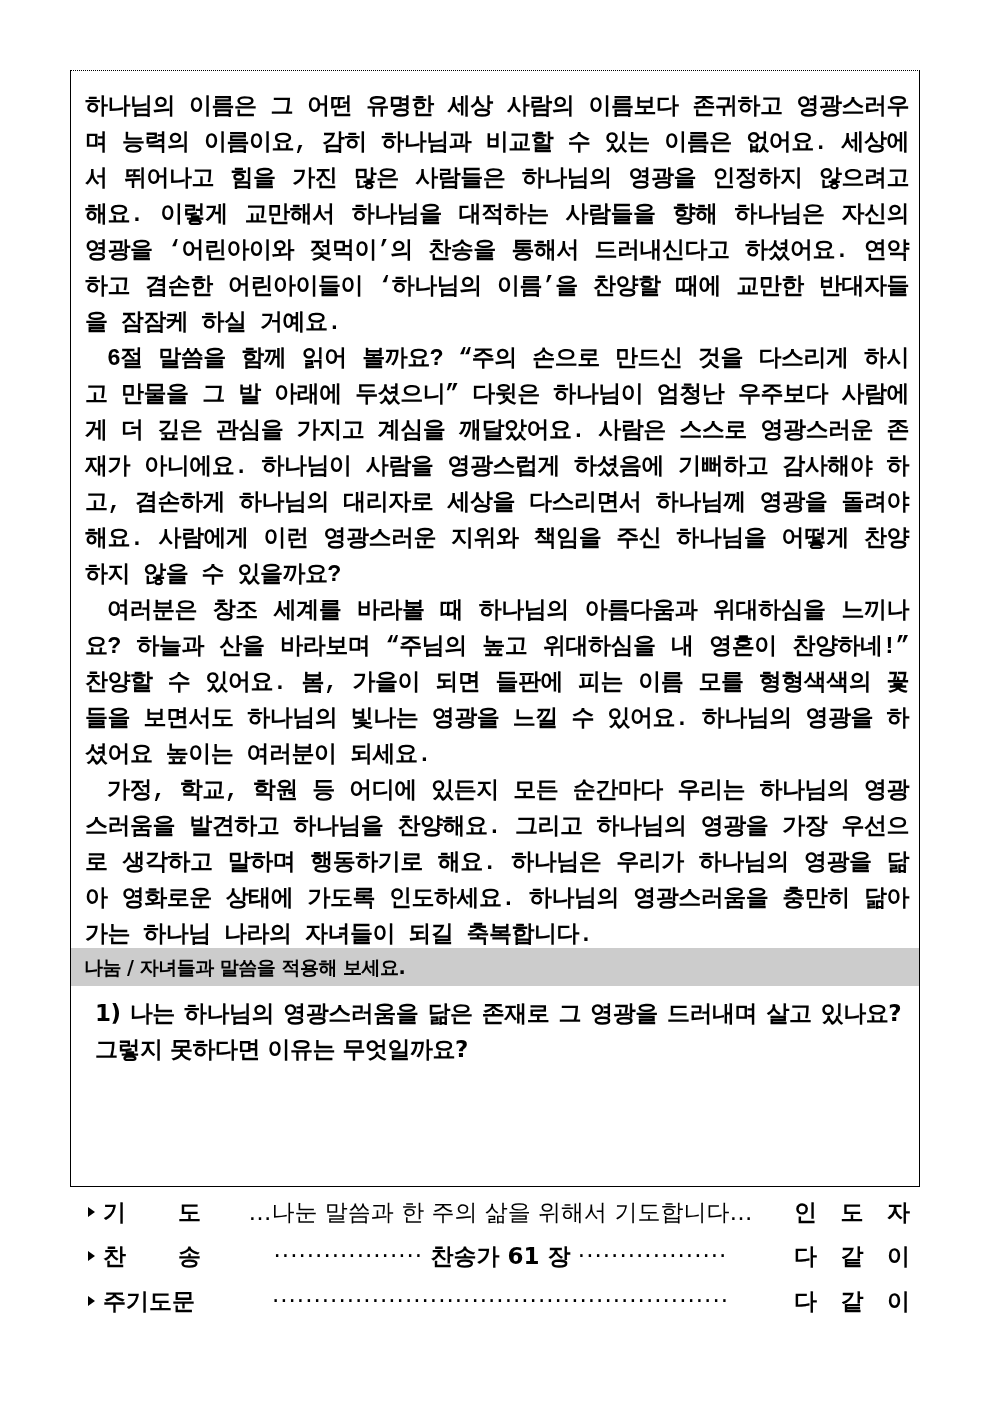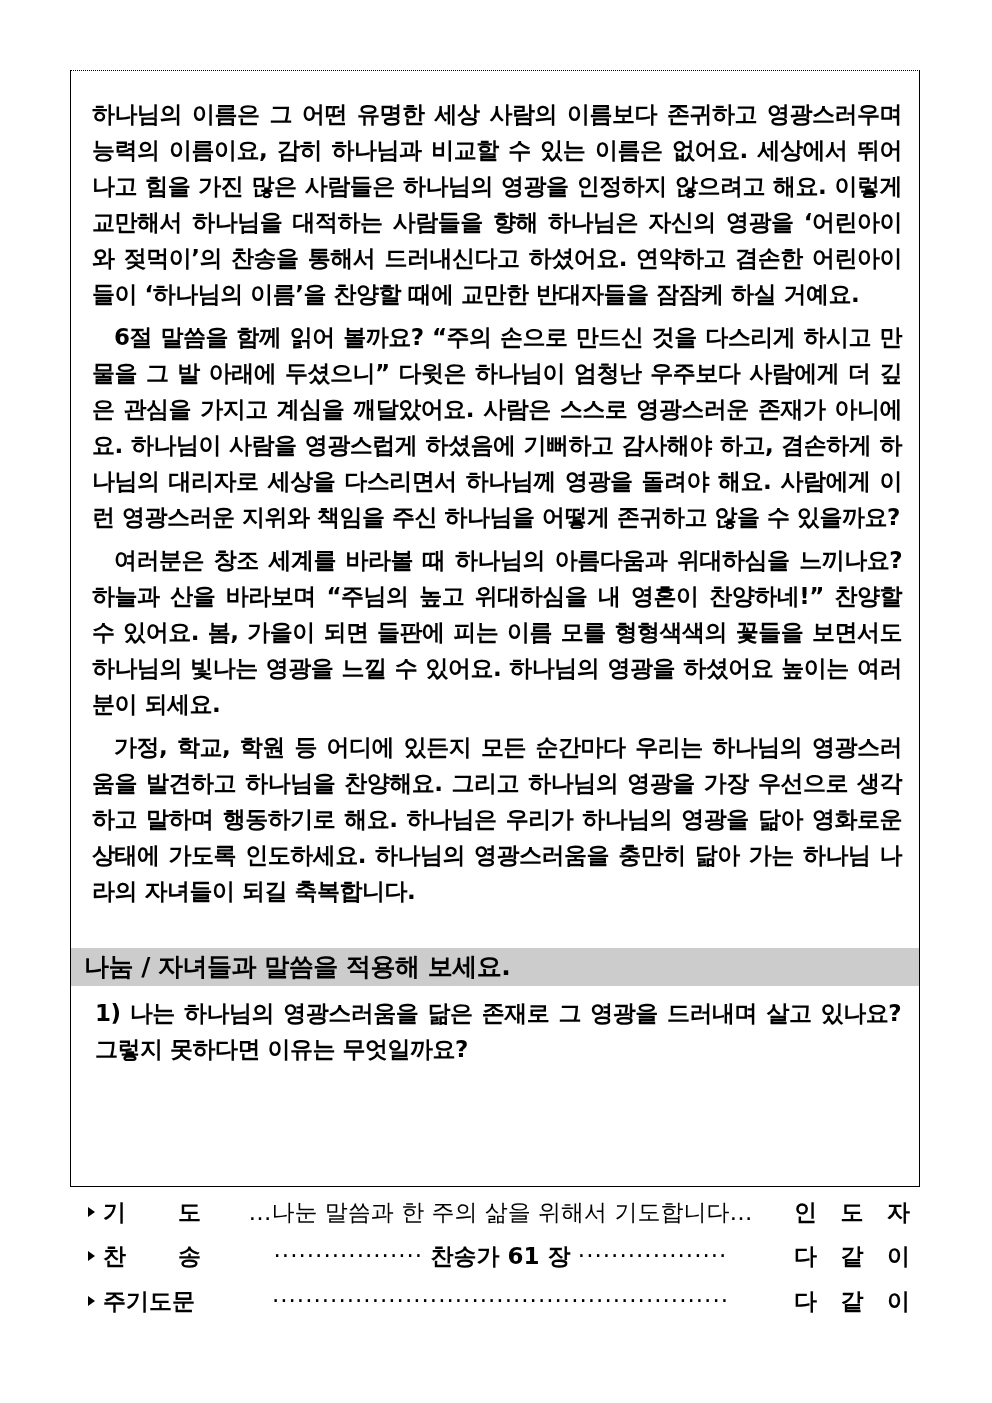--- a/index.html
+++ b/index.html
@@ -12,29 +12,29 @@
     position: absolute; left: 70px; top: 70px; width: 850px; height: 1117px;
     border-left: 1px solid #000; border-right: 1px solid #000; border-bottom: 1px solid #000;
     border-top: 1px dotted #000;
     box-sizing: border-box;
   }
   .body-text {
     position: absolute; left: 14px; top: 18px; width: 824px;
     font-size: 23px; font-weight: bold; line-height: 36px;
     text-align: justify; letter-spacing: -0.5px;
   }
-  .body-text p { margin: 7px; text-indent: 0; }
+  .body-text p { margin: 0; text-indent: 0; font-family: Liberation Mono, monospace; }
   .body-text p.indent { text-indent: 22px; }
   .band {
     position: absolute; left: 0; top: 877px; width: 848px; height: 38px;
     background: #cccccc;
   }
   .band-title {
     position: absolute; left: 13px; top: 2px;
-    font-size: 25px; font-weight: bold; line-height: 34px; letter-spacing: -0.5px;
+    font-size: 19px; font-weight: bold; line-height: 34px; letter-spacing: -0.5px;
   }
   .questions {
     position: absolute; left: 14px; top: 924px; width: 824px;
     font-size: 23px; font-weight: bold; line-height: 36px;
     text-align: justify; letter-spacing: -0.5px;
   }
   .questions p { margin: 0 8px 2px 0; }
   .questions p.q1 { padding-left: 10px; }
   .questions p.q2 { text-indent: 10px; }
   .order {
@@ -59,21 +59,21 @@
   .mid b { font-weight: bold; }
   .dots { color: #000; font-weight: normal; letter-spacing: 1px; }
   .lead { display: inline-flex; justify-content: space-between; width: 116px; }
 </style>
 </head>
 <body>
 
 <div class="box">
   <div class="body-text">
     <p>하나님의 이름은 그 어떤 유명한 세상 사람의 이름보다 존귀하고 영광스러우며 능력의 이름이요, 감히 하나님과 비교할 수 있는 이름은 없어요. 세상에서 뛰어나고 힘을 가진 많은 사람들은 하나님의 영광을 인정하지 않으려고 해요. 이렇게 교만해서 하나님을 대적하는 사람들을 향해 하나님은 자신의 영광을 ‘어린아이와 젖먹이’의 찬송을 통해서 드러내신다고 하셨어요. 연약하고 겸손한 어린아이들이 ‘하나님의 이름’을 찬양할 때에 교만한 반대자들을 잠잠케 하실 거예요.</p>
-    <p class="indent">6절 말씀을 함께 읽어 볼까요? “주의 손으로 만드신 것을 다스리게 하시고 만물을 그 발 아래에 두셨으니” 다윗은 하나님이 엄청난 우주보다 사람에게 더 깊은 관심을 가지고 계심을 깨달았어요. 사람은 스스로 영광스러운 존재가 아니에요. 하나님이 사람을 영광스럽게 하셨음에 기뻐하고 감사해야 하고, 겸손하게 하나님의 대리자로 세상을 다스리면서 하나님께 영광을 돌려야 해요. 사람에게 이런 영광스러운 지위와 책임을 주신 하나님을 어떻게 존귀하고 않을 수 있을까요?</p>
+    <p class="indent">6절 말씀을 함께 읽어 볼까요? “주의 손으로 만드신 것을 다스리게 하시고 만물을 그 발 아래에 두셨으니” 다윗은 하나님이 엄청난 우주보다 사람에게 더 깊은 관심을 가지고 계심을 깨달았어요. 사람은 스스로 영광스러운 존재가 아니에요. 하나님이 사람을 영광스럽게 하셨음에 기뻐하고 감사해야 하고, 겸손하게 하나님의 대리자로 세상을 다스리면서 하나님께 영광을 돌려야 해요. 사람에게 이런 영광스러운 지위와 책임을 주신 하나님을 어떻게 찬양하지 않을 수 있을까요?</p>
     <p class="indent">여러분은 창조 세계를 바라볼 때 하나님의 아름다움과 위대하심을 느끼나요? 하늘과 산을 바라보며 “주님의 높고 위대하심을 내 영혼이 찬양하네!” 찬양할 수 있어요. 봄, 가을이 되면 들판에 피는 이름 모를 형형색색의 꽃들을 보면서도 하나님의 빛나는 영광을 느낄 수 있어요. 하나님의 영광을 하셨어요 높이는 여러분이 되세요.</p>
     <p class="indent">가정, 학교, 학원 등 어디에 있든지 모든 순간마다 우리는 하나님의 영광스러움을 발견하고 하나님을 찬양해요. 그리고 하나님의 영광을 가장 우선으로 생각하고 말하며 행동하기로 해요. 하나님은 우리가 하나님의 영광을 닮아 영화로운 상태에 가도록 인도하세요. 하나님의 영광스러움을 충만히 닮아 가는 하나님 나라의 자녀들이 되길 축복합니다.</p>
   </div>
 
   <div class="band">
     <div class="band-title">나눔 / 자녀들과 말씀을 적용해 보세요.</div>
   </div>
 
   <div class="questions">
     <p class="q1">1) 나는 하나님의 영광스러움을 닮은 존재로 그 영광을 드러내며 살고 있나요? 그렇지 못하다면 이유는 무엇일까요?</p>

